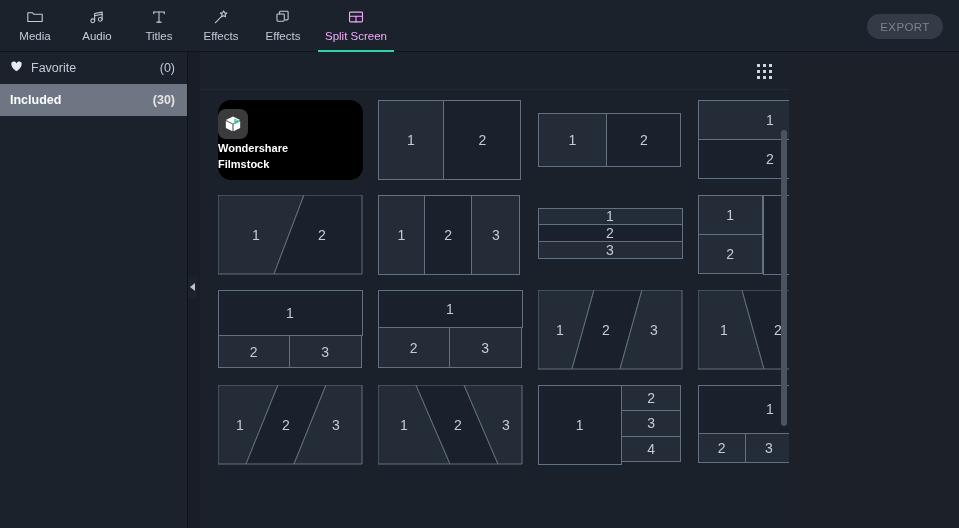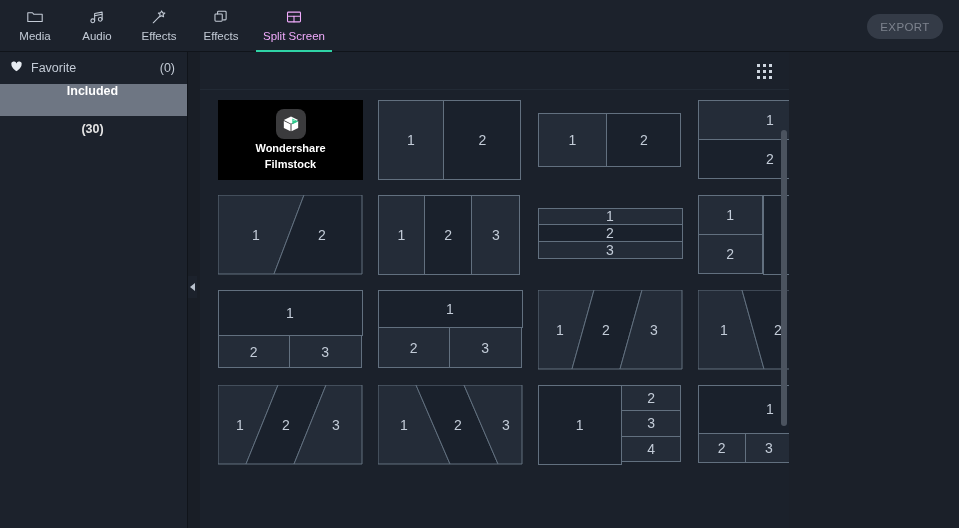--- a/index.html
+++ b/index.html
@@ -49,21 +49,21 @@
     background:#1c222c;
     border-right:1px solid #10141a;
   }
   .side-row{
     height:32px; display:flex; align-items:center;
     padding:0 12px 0 10px; color:#c3cbd6; font-size:12.5px;
     cursor:pointer; user-select:none;gap:24px;
   }
   .side-row .sname{ flex:1; display:flex; align-items:center; gap:8px; }
   .side-row .scount{ font-size:12.5px; color:#c3cbd6; }
-  .side-row.selected{ background:#6e7683; color:#ffffff; font-weight:bold;flex-direction:column; }
+  .side-row.selected{ background:#6e7683; color:#ffffff; font-weight:bold; }
   .side-row.selected .scount{ color:#e5e5e5; font-weight:bold; }
   .heart{ width:13px; height:13px; display:inline-block; }
 
   
   .collapse{
     position:absolute; left:188px; top:276px;
     width:9px; height:22px;
     background:#1c222c;
     display:flex; align-items:center; justify-content:center;
     cursor:pointer;
@@ -130,22 +130,23 @@
   .diag svg{ display:block; }
   .diag .lbl{
     position:absolute; color:#c3ccd8; font-size:14px;
     transform:translate(-50%,-50%);
   }
 
   
   .promo{
     position:absolute; left:0; top:0; width:145px; height:80px;
     background:#000000;
-    display:flex; flex-direction:column; align-items:center; justify-content:center;
+    display:flex; flex-direction:column; align-items:flex-start; justify-content:center;
     gap:3px;
+    border-radius:13px;
   }
   .promo-logo{
     width:30px; height:30px; border-radius:8px; background:#3b3b3d;
     display:flex; align-items:center; justify-content:center;
   }
   .promo-txt{
     color:#ffffff; font-size:11px; line-height:13px; text-align:center; font-weight:bold;
   }
 
   
@@ -172,20 +173,32 @@
         <div class="tb-item">
           <span class="tb-ico">
             <svg width="18" height="18" viewBox="0 0 20 20" fill="none" stroke="currentColor" stroke-width="1.2" stroke-linecap="round" stroke-linejoin="round">
               <circle cx="5.3" cy="14.2" r="2.1"></circle>
               <circle cx="13.6" cy="12.6" r="2.1"></circle>
               <path d="M7.4 14.2V6.2l8.3-1.6v8"></path>
               <path d="M7.4 8.6l8.3-1.6"></path>
             </svg>
           </span>
           <span class="tb-label">Audio</span>
+        </div>
+        <div class="tb-item">
+          <span class="tb-ico">
+            <svg width="18" height="18" viewBox="0 0 20 20" fill="none" stroke="currentColor" stroke-width="1.2" stroke-linecap="round" stroke-linejoin="round">
+              <path d="M4.2 4.4h11.6"></path>
+              <path d="M10 4.4v11.3"></path>
+              <path d="M7.6 15.7h4.8"></path>
+              <path d="M4.2 4.4v2"></path>
+              <path d="M15.8 4.4v2"></path>
+            </svg>
+          </span>
+          <span class="tb-label">Titles</span>
         </div>
         <div class="tb-item">
           <span class="tb-ico">
             <svg width="18" height="18" viewBox="0 0 20 20" fill="none" stroke="currentColor" stroke-width="1.2" stroke-linecap="round" stroke-linejoin="round">
               <path d="M12.9 3.2l1.1 2.2 2.5.3-1.9 1.7.5 2.4-2.2-1.2-2.2 1.2.5-2.4-1.9-1.7 2.5-.3z"></path>
               <path d="M10.4 9.6L3.6 16.4"></path>
             </svg>
           </span>
           <span class="tb-label">Effects</span>
         </div>

